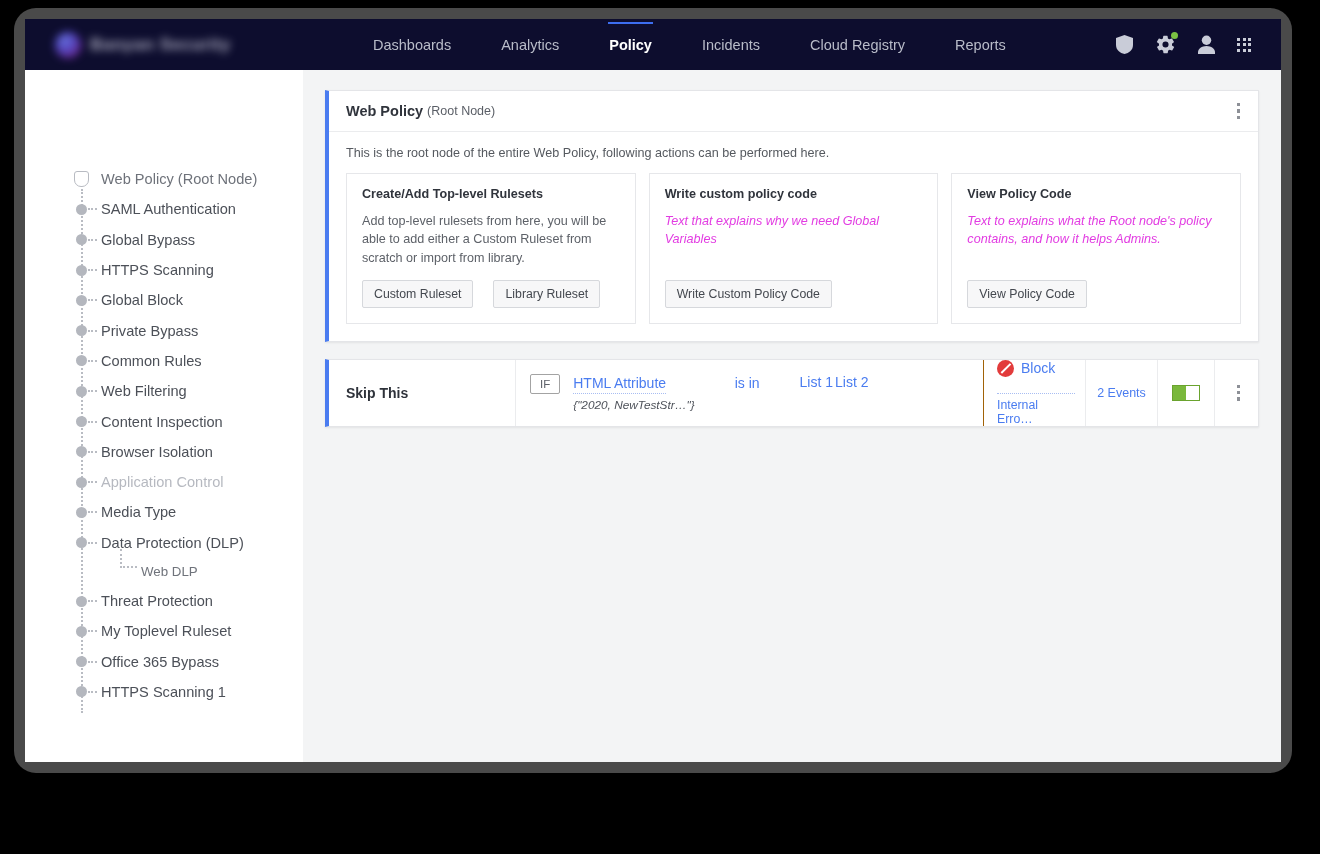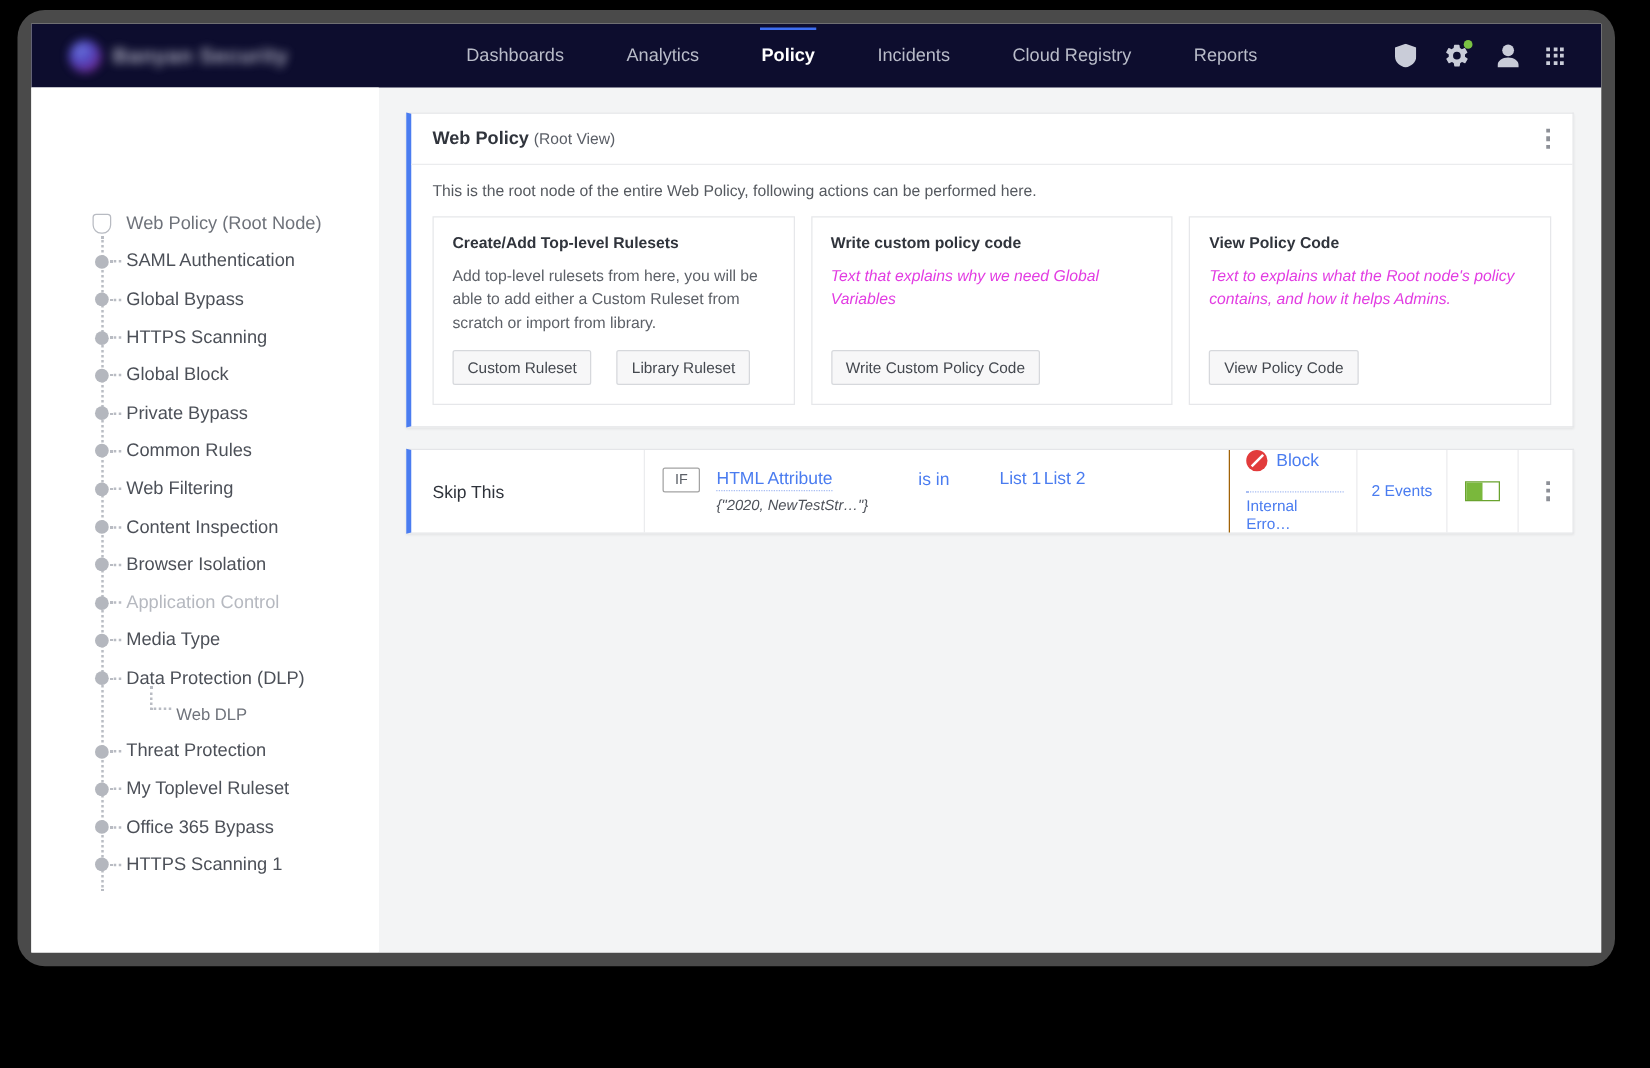--- a/index.html
+++ b/index.html
@@ -272,21 +272,21 @@
   #rule-card { display: flex; align-items: stretch; min-height: 62px; }
   .rule-cell {
     display: flex;
     align-items: center;
     padding: 0 14px;
     border-right: 1px solid #ebecee;
   }
   #rule-name {
     width: 187px;
     font-size: 14px;
-    font-weight: normal;
+    font-weight: bold;
     color: #2e323a;
     padding-left: 17px;
   }
   #rule-condition {
     flex: 1;
     align-items: flex-start;
     padding-top: 14px;
     border-right: none;
   }
   .if-badge {
@@ -543,21 +543,21 @@
           <span class="node-label">HTTPS Scanning 1</span>
         </div>
       </div>
     </div>
 
     <div id="content">
 
       <div id="root-card" class="card">
         <div class="card-head">
           <span class="card-title">Web Policy</span>
-          <span class="card-title-sub">(Root View)</span>
+          <span class="card-title-sub">(Root Node)</span>
           <span class="kebab">
                 <i></i>
                 <i></i>
                 <i></i>
               </span>
         </div>
 
         <div class="card-desc">This is the root node of the entire Web Policy, following actions can be performed here.</div>
 
         <div id="action-cards">

